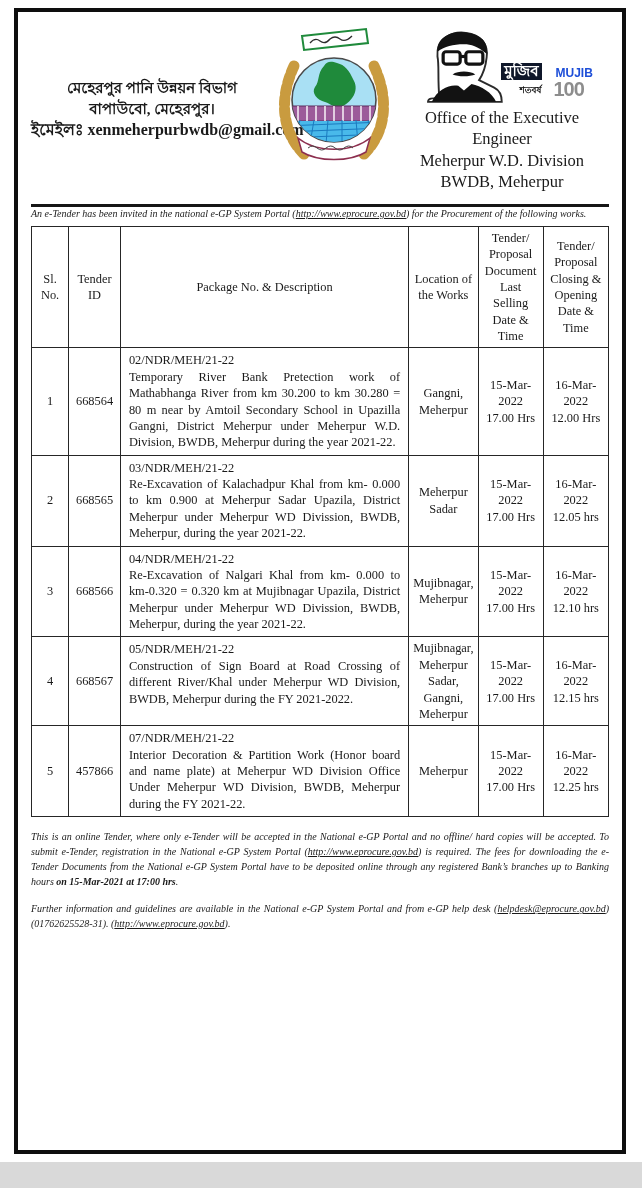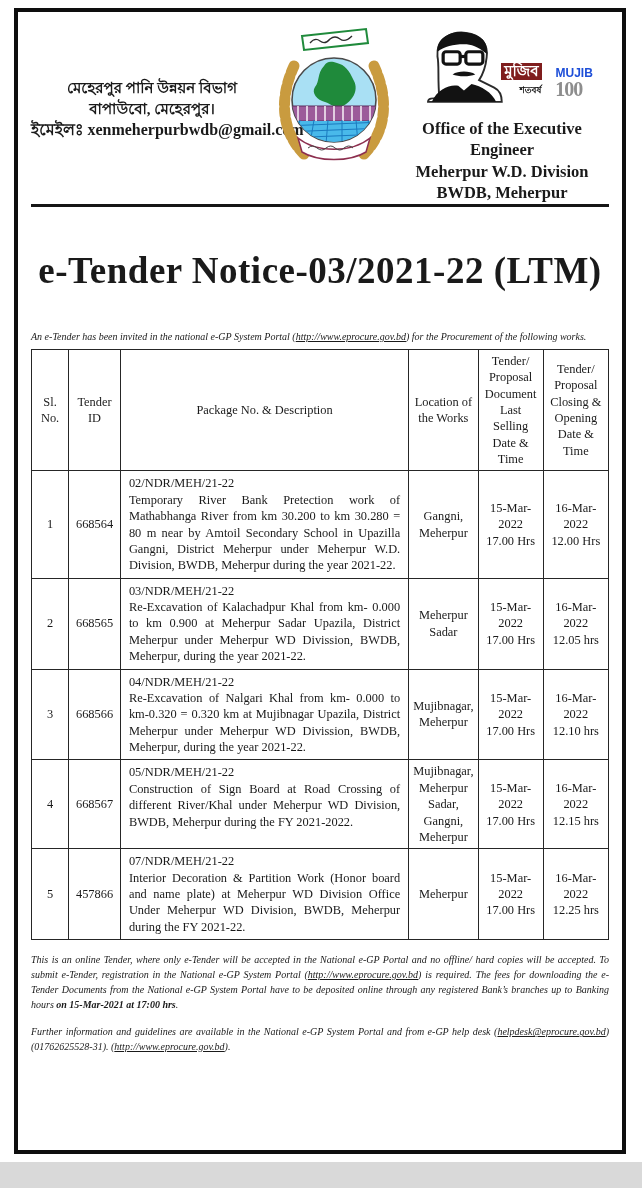--- a/index.html
+++ b/index.html
@@ -17,25 +17,25 @@
   }
   
   .hdr { display: flex; height: 182px; }
   .hdr-left { width: 242px; padding-top: 58px; text-align: center;
     font-weight: bold; font-size: 15px; line-height: 1.38; }
   .hdr-left .email { font-size: 16px; white-space: nowrap; }
   .hdr-logo { width: 122px; display: flex; justify-content: center; }
   .hdr-right { flex: 1; padding-top: 4px; text-align: center; }
   .mujib { display: flex; justify-content: center; align-items: flex-end; height: 80px; }
   .mujib-txt { display: grid; grid-template-columns: auto auto; align-items: end; column-gap: 3px; margin-left: -14px; margin-bottom: 6px; }
-  .mujib-bn { background: #7f1d1d; color: #fff; font-weight: bold; font-size: 15px; padding: 0 3px; line-height: 1.15; }
+  .mujib-bn { background: #0f172a; color: #fff; font-weight: bold; font-size: 15px; padding: 0 3px; line-height: 1.15; }
   .mujib-en { color: #1d4ed8; font-weight: bold; font-size: 12px; font-family: "Liberation Sans", sans-serif; margin-left: 11px; }
   .mujib-year { font-size: 9px; font-weight: bold; color: #131313; text-align: right; }
-  .mujib-num { font-size: 20px; font-weight: bold; color: #8d8d8d; letter-spacing: -1px; line-height: 0.9; font-family: Liberation Serif, serif; }
-  .office-en { font-weight: bold; font-size: 16.5px; line-height: 1.3; margin-top: 14px; }
+  .mujib-num { font-size: 20px; font-weight: bold; color: #8d8d8d; letter-spacing: -1px; line-height: 0.9; font-family: Liberation Sans, sans-serif; }
+  .office-en { font-weight: normal; font-size: 16.5px; line-height: 1.3; margin-top: 3px; }
   
   .rule { height: 2px; background: #161616; border-bottom: 3px solid #161616; margin-top: 2px; }
   .memo-row { display: flex; justify-content: space-between; font-size: 15.5px; margin-top: 9px; padding: 0 2px; }
   
   .title { text-align: center; font-size: 37px; font-weight: bold; letter-spacing: 0.5px;
     margin-top: 42px; margin-bottom: 38px; }
   
   .para { font-size: 10px; line-height: 1.48; text-align: justify; font-style: italic; }
   .para .lnk { text-decoration: underline; color: inherit; }
   .bold { font-weight: bold; }
@@ -141,21 +141,20 @@
         <div>Engineer</div>
         <div>Meherpur W.D. Division</div>
         <div>BWDB, Meherpur</div>
       </div>
     </div>
   </header>
 
   <div class="rule"></div>
 
 
-  <h1 class="title">e-Tender Notice-03/2021-22 (LTM)</h1>
 
   <p class="para"><span>An e-Tender has been invited in the national e-GP System Portal (</span><span class="lnk">http://www.eprocure.gov.bd</span><span>) for the Procurement of the following works.</span></p>
 
   <table>
     <thead>
       <tr>
         <th class="c-sl">Sl. No.</th>
         <th class="c-id">Tender ID</th>
         <th class="c-pkg">Package No. &amp; Description</th>
         <th class="c-loc">Location of the Works</th>

